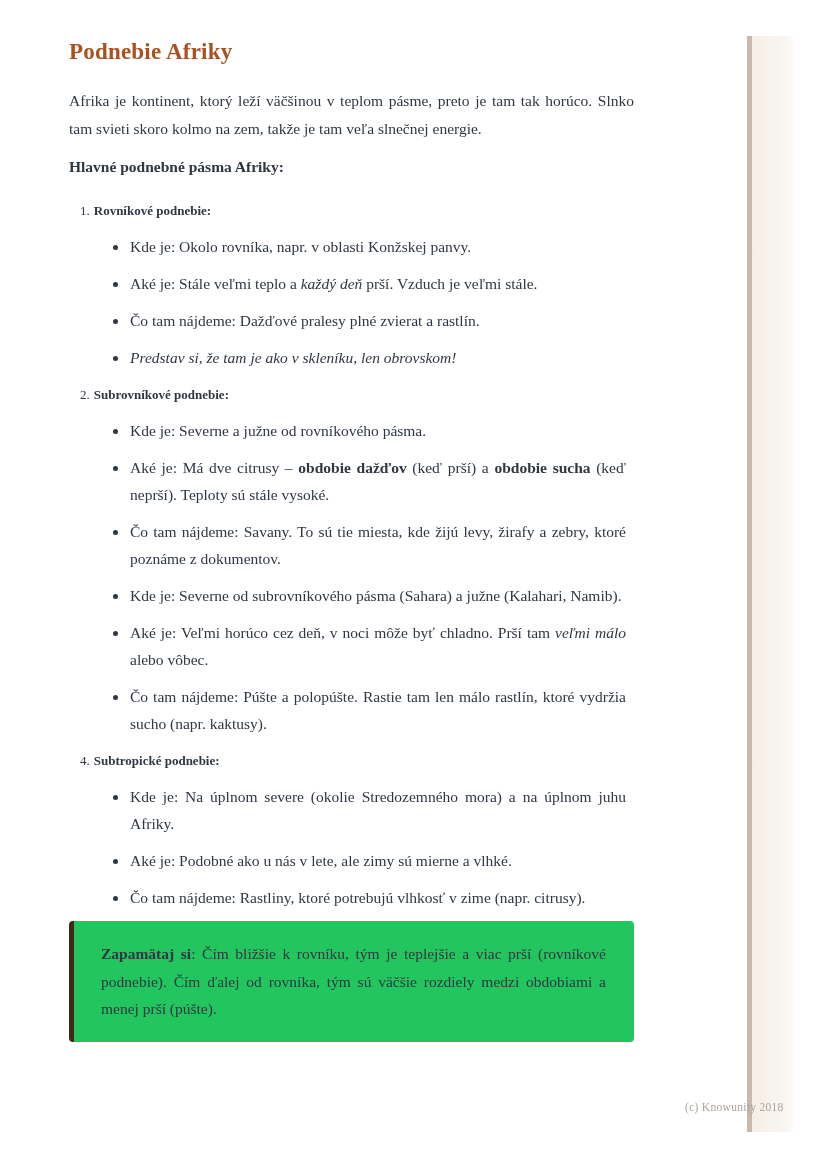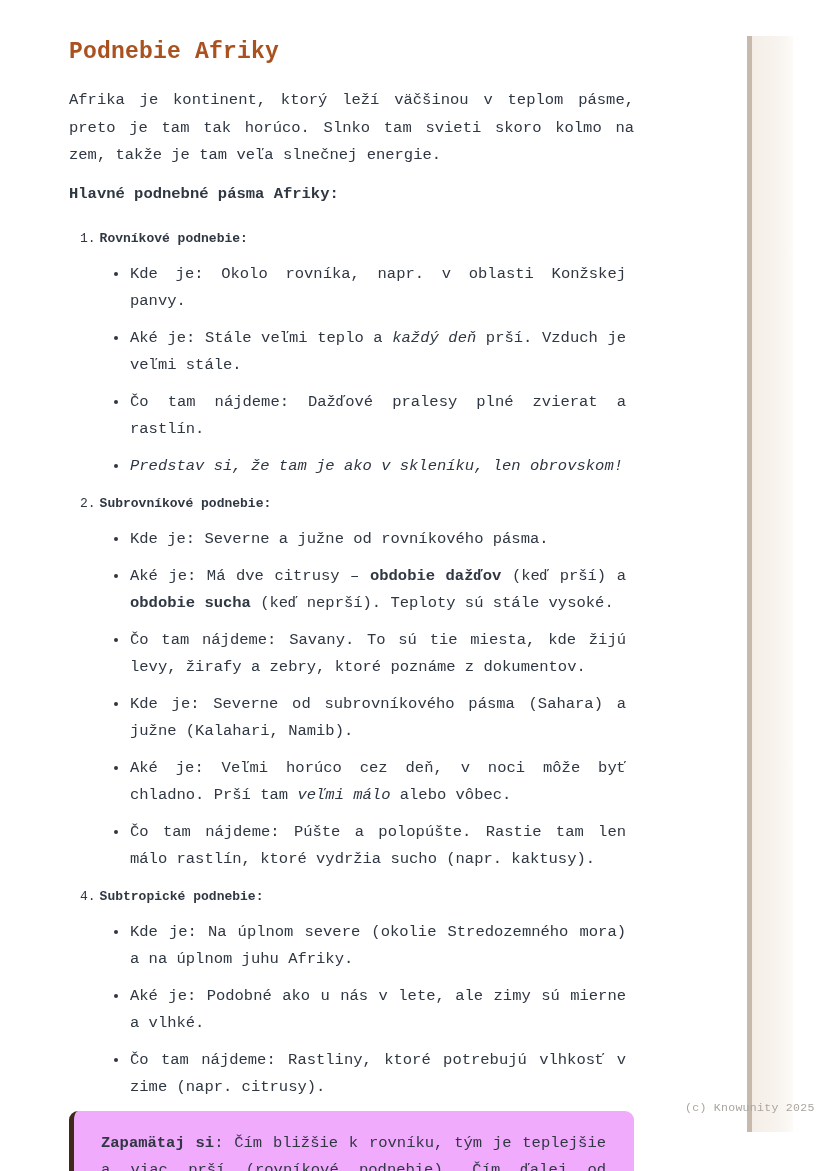--- a/index.html
+++ b/index.html
@@ -2,21 +2,21 @@
 <html><head>
 <meta charset="utf-8">
 <style>
   * { margin:0; padding:0; box-sizing:border-box; }
   html, body { background:#ffffff; }
   .page {
     position:relative;
     width:828px; height:1171px;
     background:#ffffff;
     overflow:hidden;
-    font-family:Liberation Mono, monospace;
+    font-family:Liberation Serif, serif;
     color:#2f3743;
   }
   .content { position:absolute; left:69px; top:38px; width:565px; }
   h1.doc-title {
     font-size:23px; font-weight:700; color:#aa5120;
     line-height:28px; margin-bottom:21px; letter-spacing:0.2px;
   }
   .intro {
     font-size:15.5px; line-height:27.5px;
     text-align:justify; margin-bottom:11px;
@@ -27,23 +27,23 @@
   .zone-name { font-weight:700; }
   .zone ul { list-style:disc outside; padding-left:52px; margin:8px; }
   .zone li {
     font-size:15.5px; line-height:27px; margin-bottom:10px;
     text-align:justify; padding-left:1px;
   }
   .b { font-weight:700; }
   .i { font-style:italic; }
   .callout {
     margin-top:6px;
-    background:#f0abfc;
+    background:#22c55e;
     border-left:5px solid #40291a;
-    border-radius:9px;
+    border-radius:4px;
     padding:19px 28px 19px 27px;
   }
   .callout-text { font-size:15.5px; line-height:27.5px; text-align:justify; }
   .side-strip {
     position:absolute; left:747px; top:36px;
     width:46px; height:1096px;
     background:linear-gradient(to right, #f4eee7, #f8f4ef 70%, #fdfbf9);
     border-left:5px solid #c7baad;
     z-index:1;
   }
@@ -93,14 +93,14 @@
             <li><span>Aké je: Podobné ako u nás v lete, ale zimy sú mierne a vlhké.</span></li>
             <li><span>Čo tam nájdeme: Rastliny, ktoré potrebujú vlhkosť v zime (napr. citrusy).</span></li>
           </ul>
         </div>
       </div>
     <div class="callout">
       <p class="callout-text"><span class="b">Zapamätaj si</span><span>: Čím bližšie k rovníku, tým je teplejšie a viac prší (rovníkové podnebie). Čím ďalej od rovníka, tým sú väčšie rozdiely medzi obdobiami a menej prší (púšte).</span></p>
     </div>
   </div>
   <div class="side-strip"></div>
-  <div class="watermark">(c) Knowunity 2025</div>
+  <div class="watermark">(c) Knowunity 2018</div>
 </div>
 
 </body></html>

